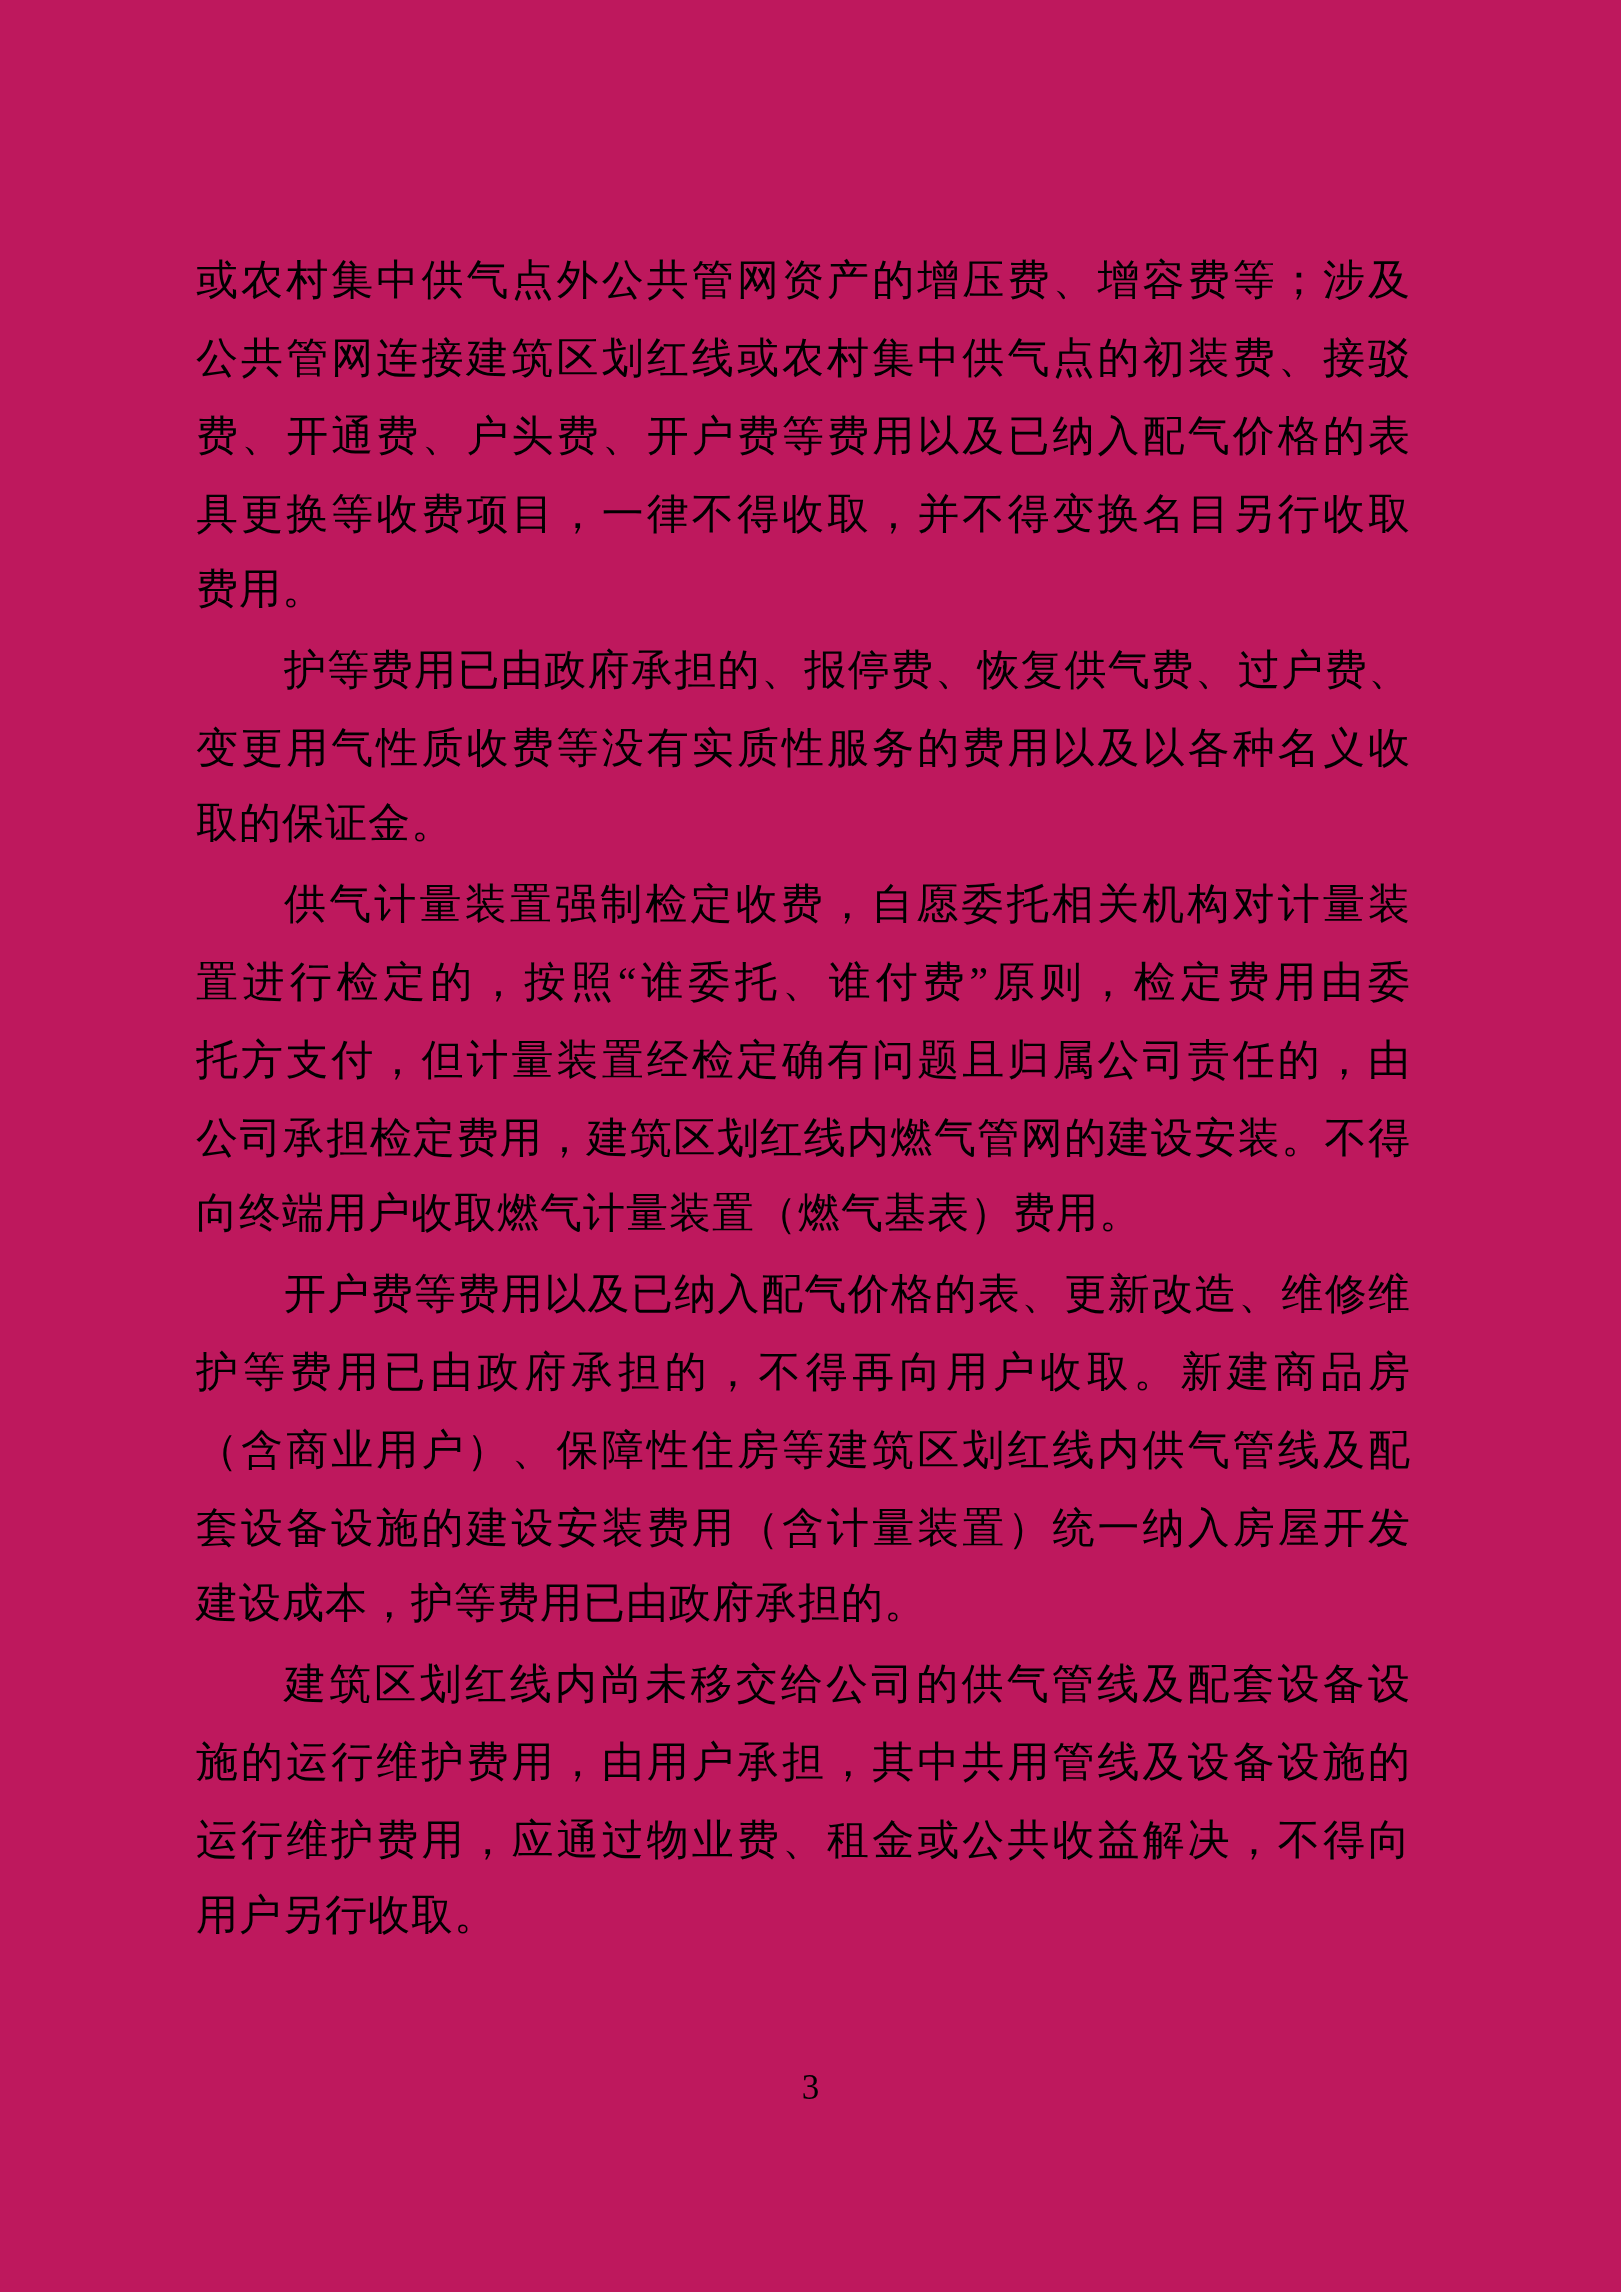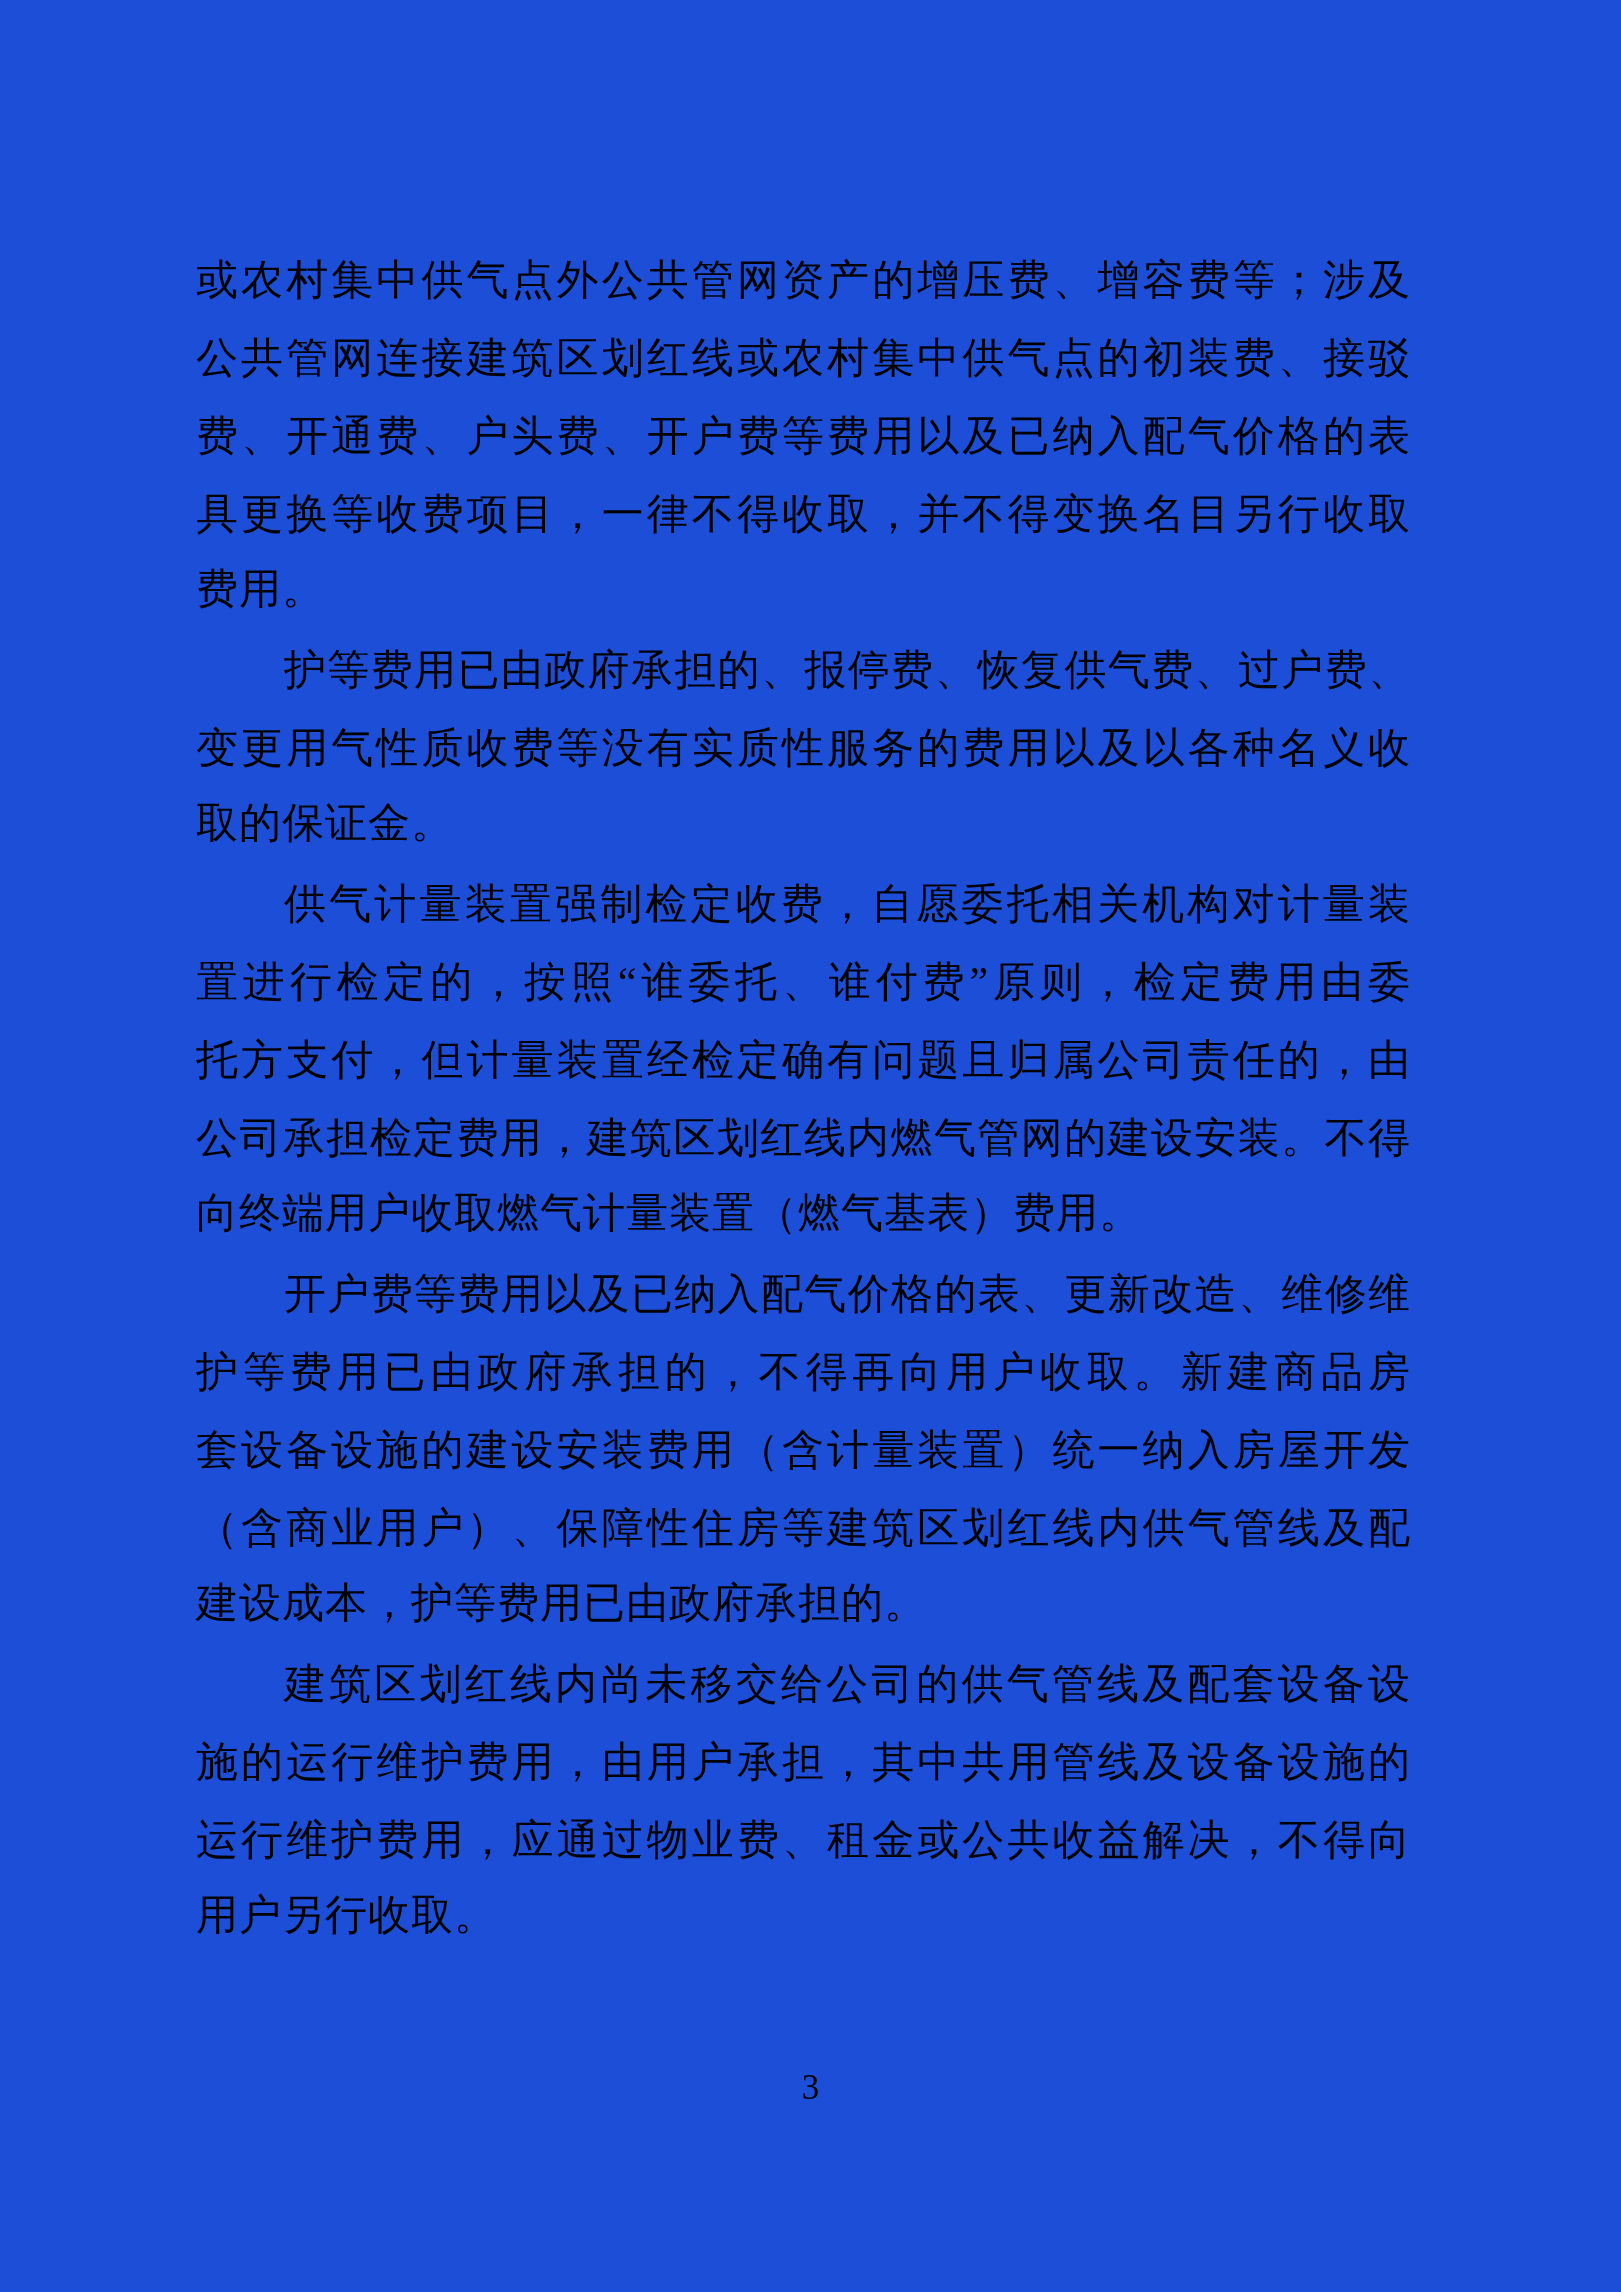--- a/index.html
+++ b/index.html
@@ -46,39 +46,39 @@
     top: 2066px;
     width: 100%;
     text-align: center;
     font-size: 35px;
     line-height: 43px;
   }
 </style>
 </head>
 <body>
 
-<div class="page" style="background: #1d4ed8; color: rgb(0, 0, 0);">
+<div class="page" style="background: #be185d; color: rgb(0, 0, 0);">
   <div class="text-block">
     <div class="line">或农村集中供气点外公共管网资产的增压费、增容费等；涉及</div>
     <div class="line">公共管网连接建筑区划红线或农村集中供气点的初装费、接驳</div>
     <div class="line">费、开通费、户头费、开户费等费用以及已纳入配气价格的表</div>
     <div class="line">具更换等收费项目，一律不得收取，并不得变换名目另行收取</div>
     <div class="line end">费用。</div>
     <div class="line ind">护等费用已由政府承担的、报停费、恢复供气费、过户费、</div>
     <div class="line">变更用气性质收费等没有实质性服务的费用以及以各种名义收</div>
     <div class="line end">取的保证金。</div>
     <div class="line ind">供气计量装置强制检定收费，自愿委托相关机构对计量装</div>
     <div class="line">置进行检定的，按照“谁委托、谁付费”原则，检定费用由委</div>
     <div class="line">托方支付，但计量装置经检定确有问题且归属公司责任的，由</div>
     <div class="line">公司承担检定费用，建筑区划红线内燃气管网的建设安装。不得</div>
     <div class="line end">向终端用户收取燃气计量装置（燃气基表）费用。</div>
     <div class="line ind">开户费等费用以及已纳入配气价格的表、更新改造、维修维</div>
     <div class="line">护等费用已由政府承担的，不得再向用户收取。新建商品房</div>
+    <div class="line">（含商业用户）、保障性住房等建筑区划红线内供气管线及配</div>
     <div class="line">套设备设施的建设安装费用（含计量装置）统一纳入房屋开发</div>
-    <div class="line">（含商业用户）、保障性住房等建筑区划红线内供气管线及配</div>
     <div class="line end">建设成本，护等费用已由政府承担的。</div>
     <div class="line ind">建筑区划红线内尚未移交给公司的供气管线及配套设备设</div>
     <div class="line">施的运行维护费用，由用户承担，其中共用管线及设备设施的</div>
     <div class="line">运行维护费用，应通过物业费、租金或公共收益解决，不得向</div>
     <div class="line end">用户另行收取。</div>
   </div>
   <div class="page-number">3</div>
 </div>
 
 

